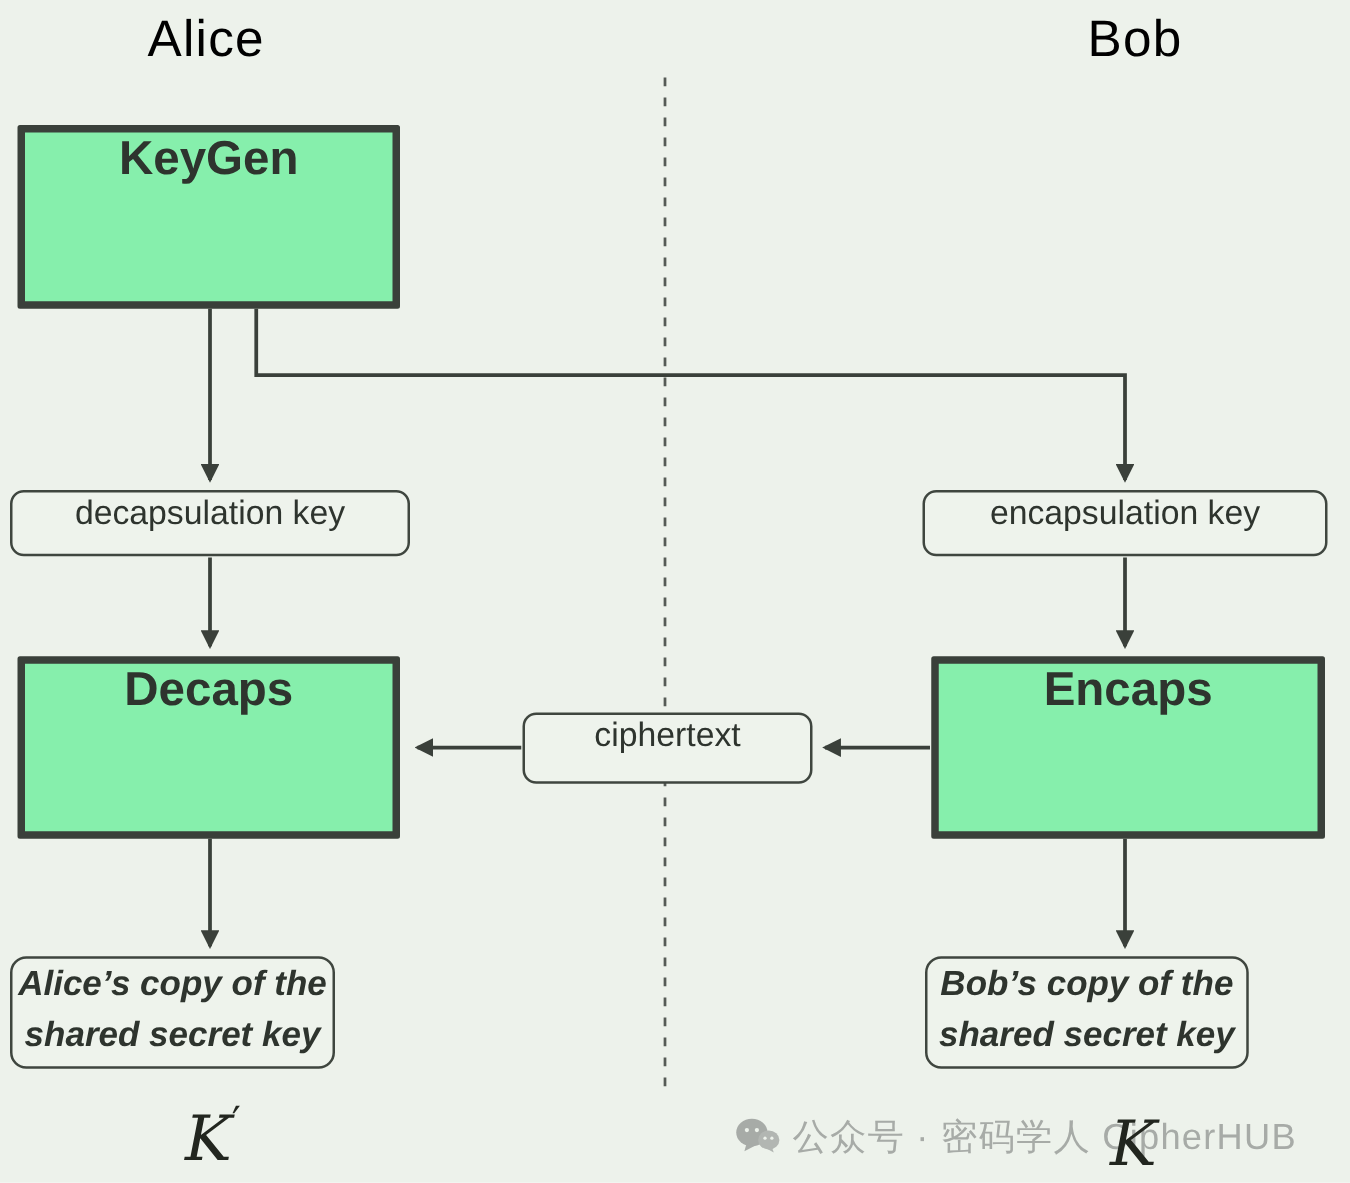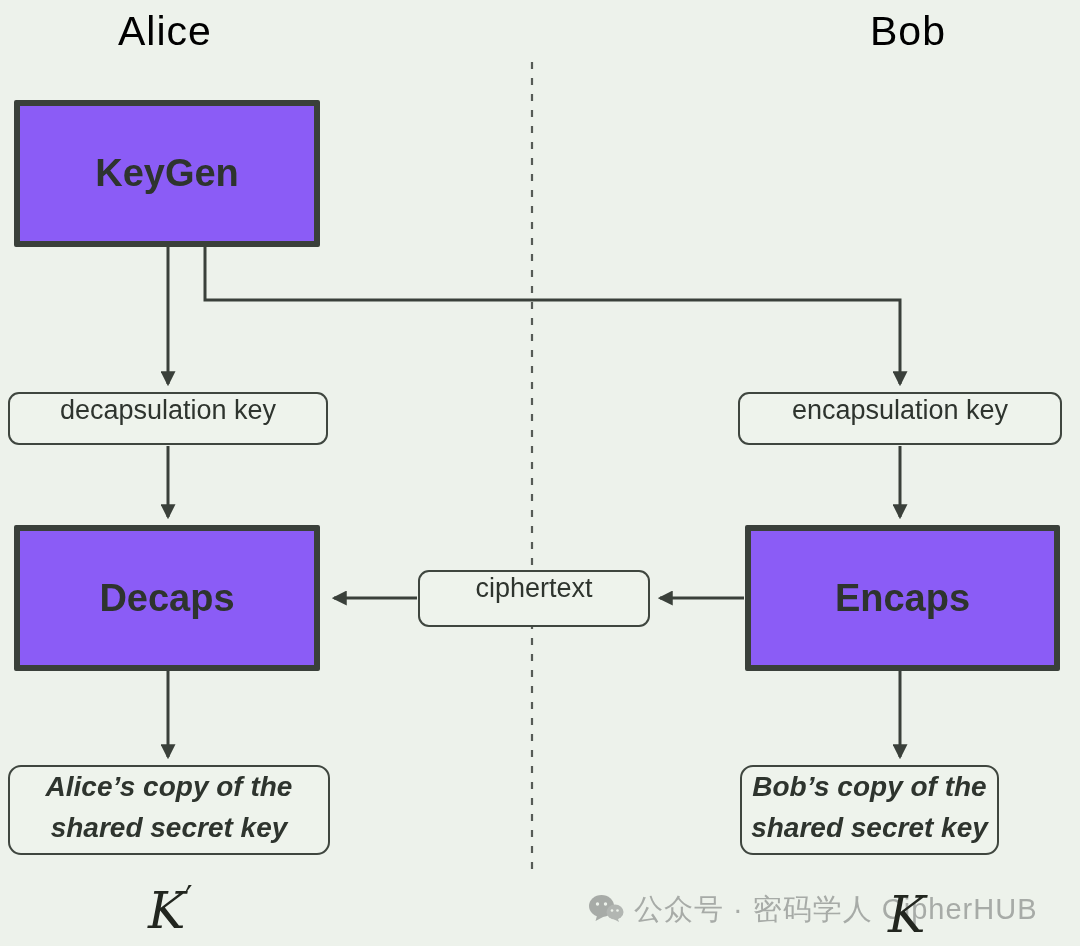--- a/index.html
+++ b/index.html
@@ -19,23 +19,23 @@
     font-size: 41px;
     color: #000000;
     letter-spacing: 1px;
   }
 
   .proc-box {
     position: absolute;
     z-index: 2;
     border: 6px solid #3a403a;
     border-radius: 2px;
-    background: #8b5cf6;
+    background: #86efac;
     display: flex;
-    align-items: center;
+    align-items: flex-start;
     justify-content: center;
     box-sizing: border-box;
   }
   .proc-box .label {
     font-size: 38px;
     font-weight: bold;
     color: #2e342e;
   }
 
   .pill-box {
@@ -138,21 +138,21 @@
   </div>
 
   <div class="proc-box" style="left:745px; top:525px; width:315px; height:146px;">
     <span class="label">Encaps</span>
   </div>
 
   <div class="pill-box" style="left:418px; top:570px; width:232px; height:57px;">
     <span class="label">ciphertext</span>
   </div>
 
-  <div class="pill-box" style="left:8px; top:765px; width:322px; height:90px; border-radius:13px;">
+  <div class="pill-box" style="left:8px; top:765px; width:260px; height:90px; border-radius:13px;">
     <span class="label secret">Alice’s copy of the</span>
     <span class="label secret">shared secret key</span>
   </div>
 
   <div class="pill-box" style="left:740px; top:765px; width:259px; height:90px; border-radius:13px;">
     <span class="label secret">Bob’s copy of the</span>
     <span class="label secret">shared secret key</span>
   </div>
 
   <div class="key-symbol" style="left:148px; top:878px;">

